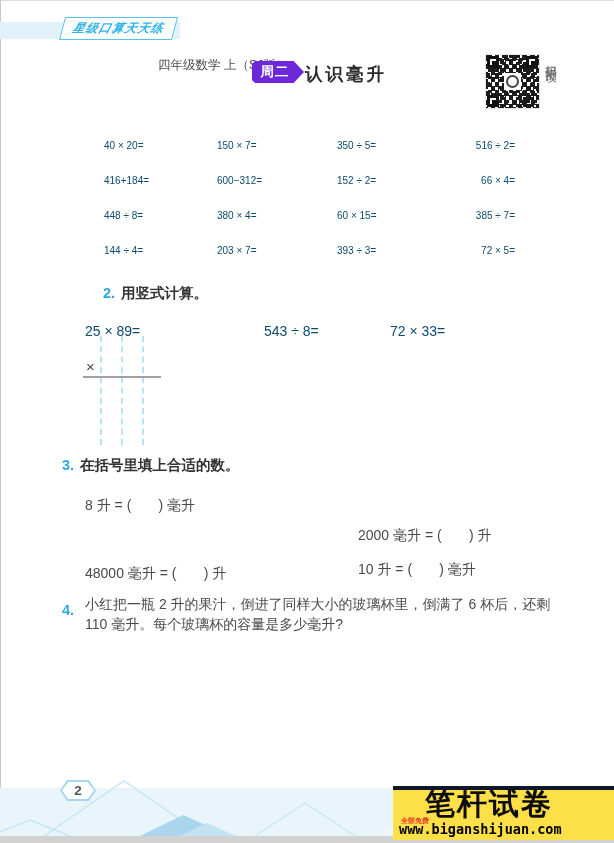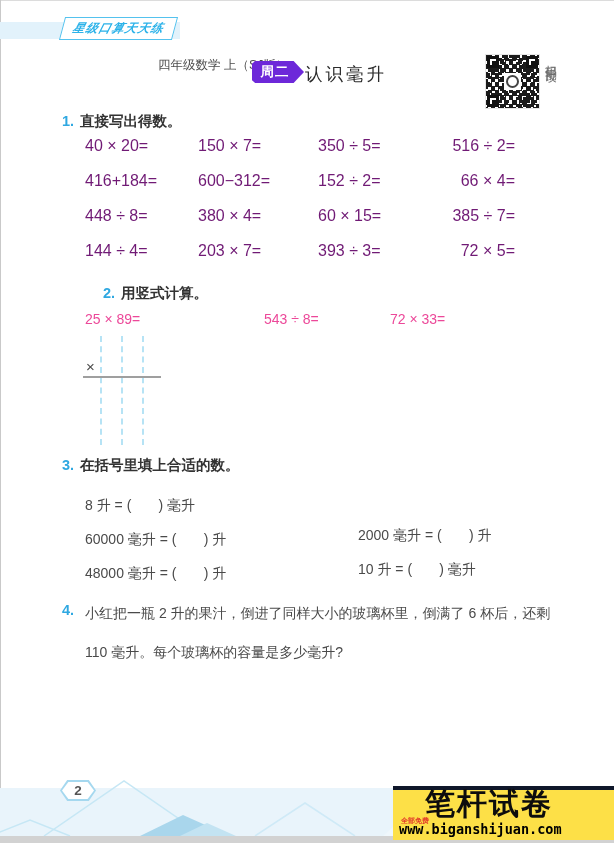--- a/index.html
+++ b/index.html
@@ -16,21 +16,21 @@
   }
   .logo-text{font-style:italic;font-weight:bold;font-size:12px;color:#2bb2e9;letter-spacing:1px;white-space:nowrap;}
   .edition{position:absolute;left:158px;top:21px;font-size:12.5px;color:#4d4d4d;font-weight:500;white-space:nowrap;margin-top:36px;}
   
   .lesson-badge{
     position:absolute;left:252px;top:61px;width:52px;height:22px;background:#6d28d9;
     clip-path:polygon(0 12%,0 88%,6% 100%,80% 100%,100% 50%,80% 0,6% 0);
     display:flex;align-items:center;justify-content:center;
   }
   .lesson-badge span{color:#fff;font-weight:bold;font-size:13.5px;letter-spacing:1px;padding-right:6px;}
-  .lesson-title{position:absolute;left:305px;top:62px;font-size:17.5px;font-weight:normal;color:#2b2b2b;letter-spacing:3px;white-space:nowrap;}
+  .lesson-title{position:absolute;left:305px;top:62px;font-size:17.5px;font-weight:bold;color:#2b2b2b;letter-spacing:3px;white-space:nowrap;}
   
   .qr{
     position:absolute;left:486px;top:55px;width:53px;height:53px;background:
       conic-gradient(from 90deg,#1b1b1b 25%,transparent 0 50%,#1b1b1b 0 75%,transparent 0) 0 0/9px 9px,
       conic-gradient(#1b1b1b 25%,transparent 0 50%,#1b1b1b 0 75%,transparent 0) 2px 3px/7px 7px,#fff;
     outline:1px solid #e6e6e6;
   }
   .finder{position:absolute;width:12px;height:12px;border:3px solid #111;background:#fff;box-sizing:border-box;}
   .finder::before{content:"";position:absolute;left:2px;top:2px;width:4px;height:4px;background:#111;}
   .f-tl{left:1px;top:1px;} .f-tr{right:1px;top:1px;} .f-bl{left:1px;bottom:1px;}
@@ -41,33 +41,33 @@
     letter-spacing:2px;line-height:14px;
   }
   
   .sec-head{position:absolute;left:62px;font-size:14.5px;font-weight:bold;color:#333;white-space:nowrap;}
   .sec-num{color:#2fa8e1;margin-right:6px;}
   .s1-head{top:112px;} .s2-head{top:284px;margin-left:41px;} .s3-head{top:456px;}
   .s1-grid{
     position:absolute;left:85px;top:128px;width:430px;display:grid;
     grid-template-columns:113px 120px 125px 72px;grid-auto-rows:35px;align-items:center;
   }
-  .prob{font-size:16px;color:#701a75;white-space:nowrap;}
+  .prob{font-size:10px;color:#0c4a6e;white-space:nowrap;margin-left:19px;}
   .s1-grid .c4{text-align:right;}
-  .s2-prob{position:absolute;top:311px;font-size:14px;color:#ec4899;white-space:nowrap;}
+  .s2-prob{position:absolute;top:323px;font-size:14px;color:#0c4a6e;white-space:nowrap;}
   .s2-p0{left:85px;} .s2-p1{left:238px;margin-left:26px;} .s2-p2{left:390px;}
   .vline{position:absolute;top:336px;height:109px;width:0;border-left:2px dashed #b6e3f5;}
   .v0{left:100px;} .v1{left:121px;} .v2{left:142px;}
   .mult-sign{position:absolute;left:86px;top:358px;font-size:15px;color:#4a4a4a;}
   .calc-line{position:absolute;left:83px;top:376px;width:78px;height:2px;background:#9f9f9f;}
   .s3-item{position:absolute;font-size:14px;color:#4a4a4a;white-space:nowrap;}
   .s3-l{left:85px;} .s3-r{left:358px;margin-top:30px;}
   .s3-r0,.s3-l0{top:497px;} .s3-r1,.s3-l1{top:531px;} .s3-r2,.s3-l2{top:565px;}
   .s4-num{position:absolute;left:62px;top:602px;font-size:14.5px;font-weight:bold;color:#2fa8e1;}
-  .s4-text{position:absolute;left:85px;top:594px;width:478px;font-size:14px;color:#4a4a4a;line-height:39px;}
+  .s4-text{position:absolute;left:85px;top:594px;width:478px;font-size:14px;color:#4a4a4a;line-height:20px;}
   
   .footer-band{position:absolute;left:0;top:788px;width:614px;height:48px;background:#e9f4fb;}
   .footer-art{position:absolute;left:0;top:775px;width:614px;height:61px;}
   .bottom-edge{position:absolute;left:0;bottom:0;width:614px;height:7px;background:#d2d2d2;}
   .page-badge{position:absolute;left:60px;top:780px;width:36px;height:21px;
     background:#a5d8ef;clip-path:polygon(20% 0,80% 0,100% 50%,80% 100%,20% 100%,0 50%);}
   .page-badge-inner{position:absolute;inset:2px;background:#fff;
     clip-path:polygon(20% 0,80% 0,100% 50%,80% 100%,20% 100%,0 50%);
     display:flex;align-items:center;justify-content:center;font-size:13.5px;font-weight:bold;color:#555;}
   
@@ -95,23 +95,20 @@
   <div class="qr">
     <div class="finder f-tl"></div>
     <div class="finder f-tr"></div>
     <div class="finder f-bl"></div>
     <div class="qr-center">
         <i></i>
       </div>
   </div>
   <div class="qr-label">扫码批改</div>
 
-  <div class="sec-head s1-head">
-    <span class="sec-num">1.</span><span>直接写出得数。</span>
-  </div>
   <div class="s1-grid">
     <span class="prob">40 × 20=</span>
     <span class="prob">150 × 7=</span>
     <span class="prob">350 ÷ 5=</span>
     <span class="prob c4">516 ÷ 2=</span>
     <span class="prob">416+184=</span>
     <span class="prob">600−312=</span>
     <span class="prob">152 ÷ 2=</span>
     <span class="prob c4">66 × 4=</span>
     <span class="prob">448 ÷ 8=</span>
@@ -133,21 +130,20 @@
   <div class="vline v0"></div>
   <div class="vline v1"></div>
   <div class="vline v2"></div>
   <span class="mult-sign">×</span>
   <div class="calc-line"></div>
 
   <div class="sec-head s3-head">
     <span class="sec-num">3.</span><span>在括号里填上合适的数。</span>
   </div>
   <span class="s3-item s3-l s3-l0">8 升 = (&nbsp;&nbsp;&nbsp;&nbsp;&nbsp;&nbsp;&nbsp;) 毫升</span>
-  <span class="s3-item s3-l s3-l1">60000 毫升 = (&nbsp;&nbsp;&nbsp;&nbsp;&nbsp;&nbsp;&nbsp;) 升</span>
   <span class="s3-item s3-l s3-l2">48000 毫升 = (&nbsp;&nbsp;&nbsp;&nbsp;&nbsp;&nbsp;&nbsp;) 升</span>
   <span class="s3-item s3-r s3-r0">2000 毫升 = (&nbsp;&nbsp;&nbsp;&nbsp;&nbsp;&nbsp;&nbsp;) 升</span>
   <span class="s3-item s3-r s3-r1">10 升 = (&nbsp;&nbsp;&nbsp;&nbsp;&nbsp;&nbsp;&nbsp;) 毫升</span>
 
   <span class="s4-num">4.</span>
   <div class="s4-text">小红把一瓶 2 升的果汁，倒进了同样大小的玻璃杯里，倒满了 6 杯后，还剩 110 毫升。每个玻璃杯的容量是多少毫升?</div>
 
   <div class="footer-band"></div>
   <svg class="footer-art" viewBox="0 0 614 61" preserveAspectRatio="none">
     <polyline points="-10,61 30,45 70,61" fill="none" stroke="#c6e7f5" stroke-width="1.5"></polyline>

